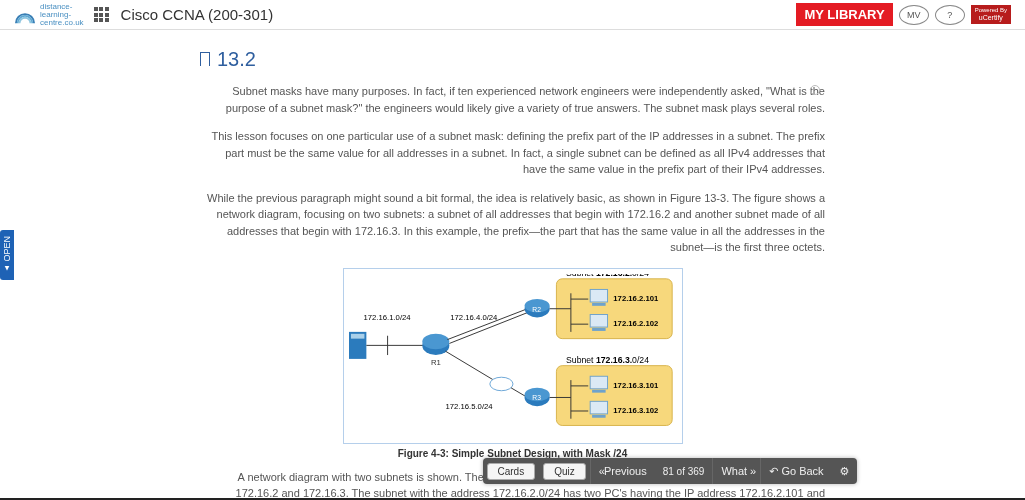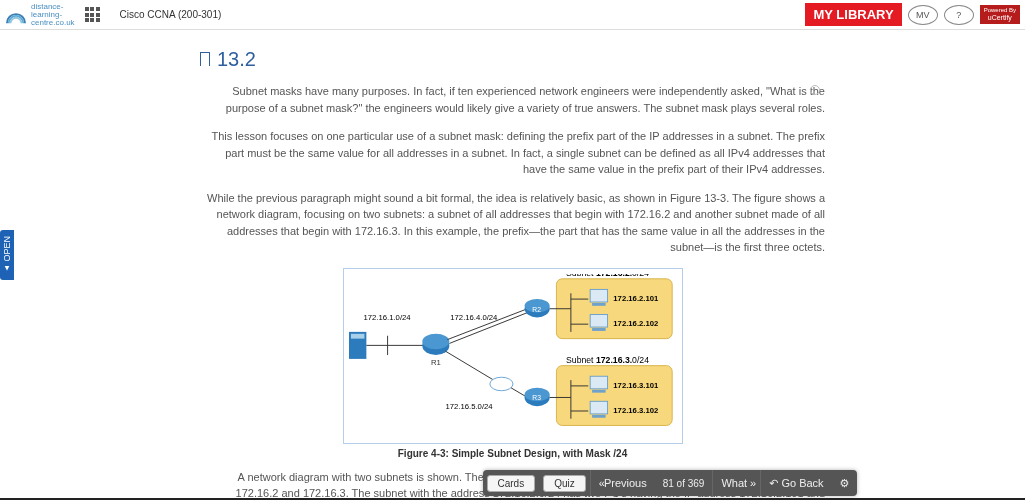--- a/index.html
+++ b/index.html
@@ -1,25 +1,25 @@
 <!DOCTYPE html>
 <html><head>
 <meta charset="utf-8">
 <style>
   * { box-sizing: border-box; margin: 0; padding: 0; }
   body { font-family: Arial, sans-serif; background: #fff; width: 1025px; height: 500px; overflow: hidden; position: relative; color: #333; }
 
   
-  .header { height: 30px; background: #fff; border-bottom: 1px solid #ddd; display: flex; align-items: center; padding: 0 5px; font-size: 11px; }
+  .header { height: 30px; background: #fff; border-bottom: 1px solid #ddd; display: flex; align-items: center; padding: 0 14px; font-size: 11px; }
   .logo-area { display: flex; align-items: center; gap: 4px; }
   .logo-svg { width: 22px; height: 20px; }
   .logo-text { color: #4a90c2; font-size: 8px; line-height: 1; }
   .apps-icon { margin-left: 10px; display: grid; grid-template-columns: repeat(3,4px); grid-template-rows: repeat(3,4px); gap: 1.5px; }
   .apps-icon span { background: #555; width:4px; height:4px; }
-  .course-name { margin-left: 20px; color: #333; font-size: 10px; }
+  .course-name { margin-left: 12px; color: #333; font-size: 15px; }
   .header-right { margin-left: auto; display: flex; align-items: center; gap: 6px; }
   .my-library { background: #e41b23; color: #fff; padding: 4px 8px; font-size: 13px; font-weight: bold; }
   .circle-btn { width: 30px; height: 20px; border: 1px solid #888; border-radius: 50%; display:flex; align-items:center; justify-content:center; font-size:9px; color:#555; }
   .ucertify-badge { background: #b71c1c; color:#fff; font-size:7px; padding:2px 4px; text-align:center; line-height:1.1; }
   .ucertify-badge .small { font-size:6px; display:block; }
 
   
   .content { position: absolute; top: 30px; left: 0; right: 0; bottom: 2px; overflow: hidden; padding: 18px 200px 0 200px; }
   .section-head { display:flex; align-items:baseline; gap:7px; color:#2f5f9f; margin-bottom:12px; }
   .bookmark-icon { width:10px; height:14px; border:1px solid #2f5f9f; border-bottom:none; position:relative; }
@@ -30,21 +30,21 @@
 
   
   .figure { width: 340px; margin: 6px auto 0; border: 1px solid #b5cfeb; padding: 5px; position: relative; }
   .figure svg { display:block; }
   .figure-caption { text-align:center; font-size:10px; font-weight:bold; color:#333; margin-top:4px; }
 
   
   .open-tab { position:absolute; left:0; top:230px; background:#1e62b5; color:#fff; font-size:9px; padding:6px 2px; writing-mode: vertical-rl; transform: rotate(180deg); border-radius:0 3px 3px 0; cursor:pointer; }
 
   
-  .bottom-nav { position:absolute; bottom:4px; left:50%; transform:translateX(-30px); display:flex; align-items:center; background:#555; border-radius:4px; height:26px; font-size:11px; color:#eee; box-shadow:0 0 4px rgba(0,0,0,0.3); }
+  .bottom-nav { position:absolute; bottom:16px; left:50%; transform:translateX(-30px); display:flex; align-items:center; background:#555; border-radius:4px; height:26px; font-size:11px; color:#eee; box-shadow:0 0 4px rgba(0,0,0,0.3); }
   .nav-pill { background:#f5f5f5; color:#333; border:1px solid #aaa; border-radius:3px; padding:2px 10px; margin:0 4px; font-size:10px; }
   .nav-btn { display:flex; align-items:center; gap:3px; padding:0 8px; height:100%; cursor:pointer; border-left:1px solid #666; }
   .nav-btn:first-of-type { border-left:none; }
   .page-info { padding:0 8px; font-size:10px; }
   .gear { padding:0 8px; }
   .chev { font-size:11px; }
 
   
   .complete-circle { position:absolute; right:205px; top:55px; width:10px; height:10px; border:1px solid #bbb; border-radius:50%; }
 

